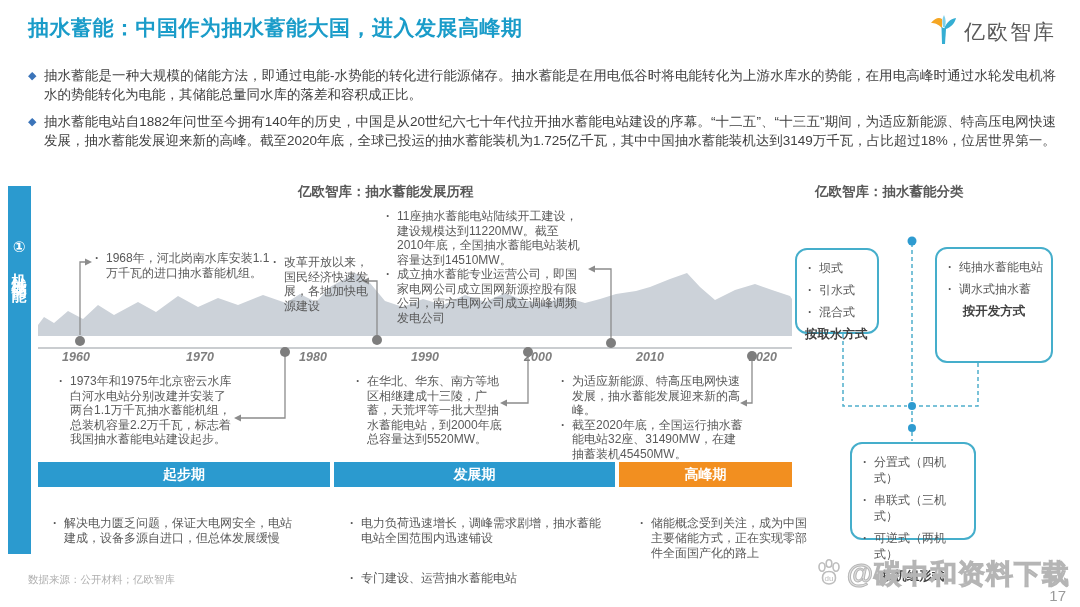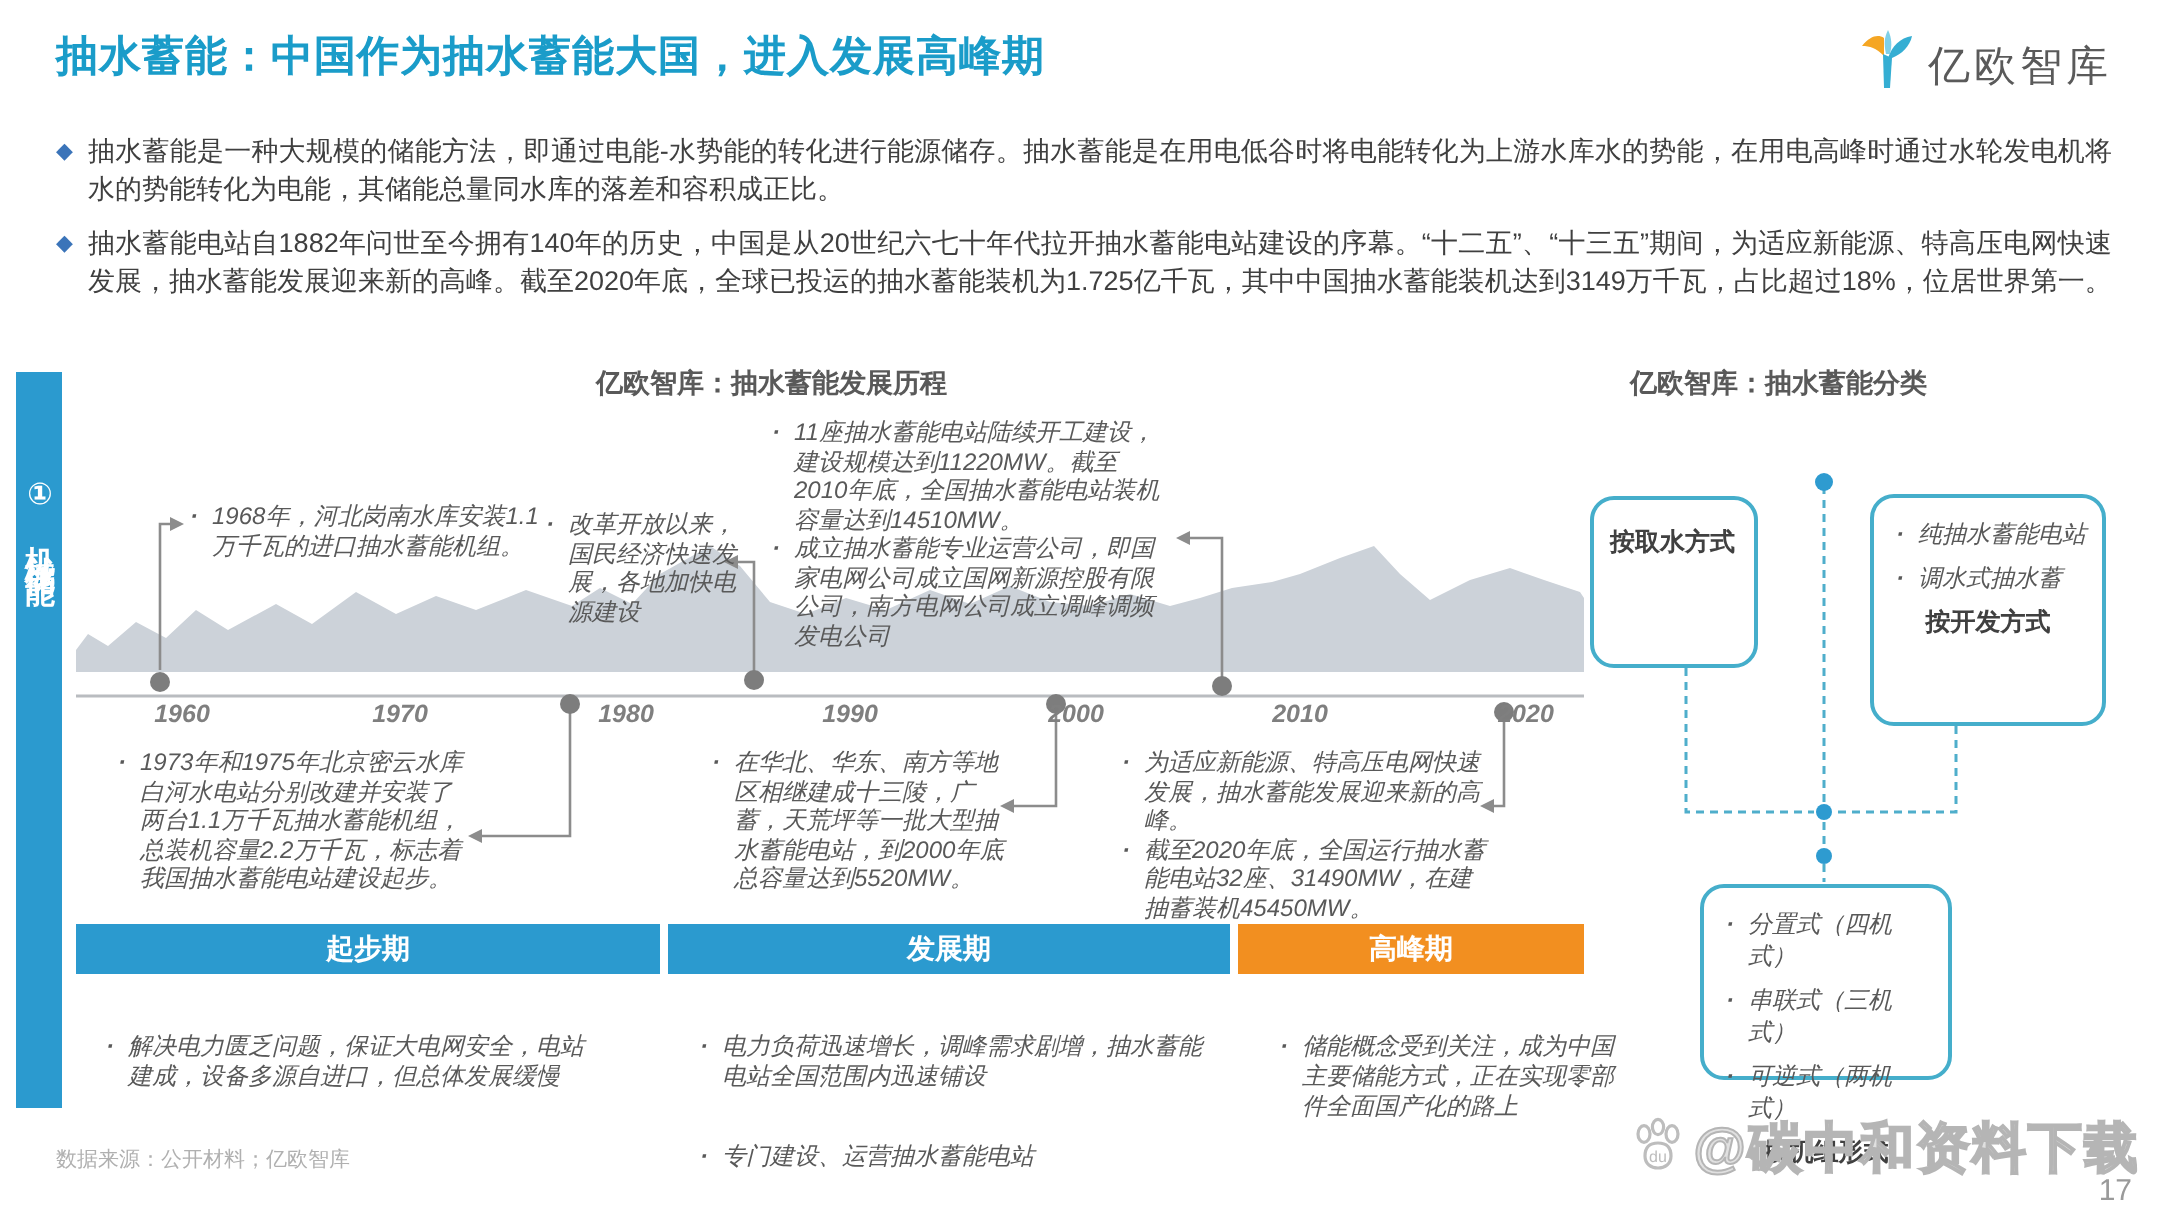--- a/index.html
+++ b/index.html
@@ -14,21 +14,21 @@
   .diamond{position:absolute;left:28px;font-size:11px;color:#3b74b9;}
   
   .side-tab{position:absolute;left:8px;top:186px;width:23px;height:368px;background:#2b9acf;}
   .side-tab span{display:block;writing-mode:vertical-rl;text-orientation:upright;color:#fff;
                  font-size:15px;font-weight:bold;letter-spacing:5px;margin:52px auto 0 auto;line-height:23px;}
   
   .chart-title{position:absolute;font-size:13.5px;font-weight:bold;color:#595959;}
   
   .annot{position:absolute;font-size:12px;line-height:14.5px;color:#595959;}
   .annot ul,.pcol ul,.cbox ul{margin:0;padding:0;list-style:none;}
-  .annot li,.pcol li,.cbox li{position:relative;padding-left:14px;font-style:italic;}
+  .annot li,.pcol li,.cbox li{position:relative;padding-left:14px;}
   .annot li::before,.pcol li::before,.cbox li::before{content:"\00B7";position:absolute;left:3px;font-weight:bold;color:#595959;}
   .years{position:absolute;left:0;top:350px;width:100%;height:16px;}
   .years span{position:absolute;transform:translateX(-50%);font-size:12.5px;font-style:italic;font-weight:bold;color:#7f7f7f;}
   
   .pbar{position:absolute;top:462px;height:25px;line-height:25px;text-align:center;color:#fff;font-size:14px;font-weight:bold;}
   .pcol{position:absolute;top:491px;font-size:12px;line-height:15px;color:#595959;}
   .pcol li{margin-bottom:2px;margin-top:25px;}
   
   .cbox{position:absolute;background:#fff;border:2px solid #45aecb;border-radius:12px;box-sizing:border-box;
         font-size:12px;color:#595959;padding:10px 8px 6px 8px;}
@@ -127,21 +127,21 @@
       </ul>
   </div>
   <div class="annot" style="left:558px;top:374px;width:190px">
     <ul>
       <li>为适应新能源、特高压电网快速发展，抽水蓄能发展迎来新的高峰。</li>
       <li>截至2020年底，全国运行抽水蓄能电站32座、31490MW，在建抽蓄装机45450MW。</li>
     </ul>
   </div>
 
   <div class="years">
-    <span style="left:91px">1960</span>
+    <span style="left:76px">1960</span>
     <span style="left:200px">1970</span>
     <span style="left:313px">1980</span>
     <span style="left:425px">1990</span>
     <span style="left:538px">2000</span>
     <span style="left:650px">2010</span>
     <span style="left:763px">2020</span>
   </div>
 
   <div class="pbar" style="left:334px;width:281px;background:#2b9acf">发展期</div>
   <div class="pbar" style="left:38px;width:292px;background:#2b9acf">起步期</div>
@@ -172,20 +172,25 @@
       <path d="M183,133 V176 H122"></path>
     </g>
     <g fill="#2e9bd0">
       <circle cx="117" cy="11" r="4.5"></circle>
       <circle cx="117" cy="176" r="4"></circle>
       <circle cx="117" cy="198" r="4"></circle>
     </g>
   </svg>
 
   <div class="cbox" style="left:795px;top:248px;width:84px;height:86px">
+    <ul>
+      <li>坝式</li>
+      <li>引水式</li>
+      <li>混合式</li>
+    </ul>
     <div class="blabel">按取水方式</div>
   </div>
 
   <div class="cbox" style="left:935px;top:247px;width:118px;height:116px">
     <ul>
       <li>纯抽水蓄能电站</li>
       <li>调水式抽水蓄</li>
     </ul>
     <div class="blabel" style="text-align:center">按开发方式</div>
   </div>

